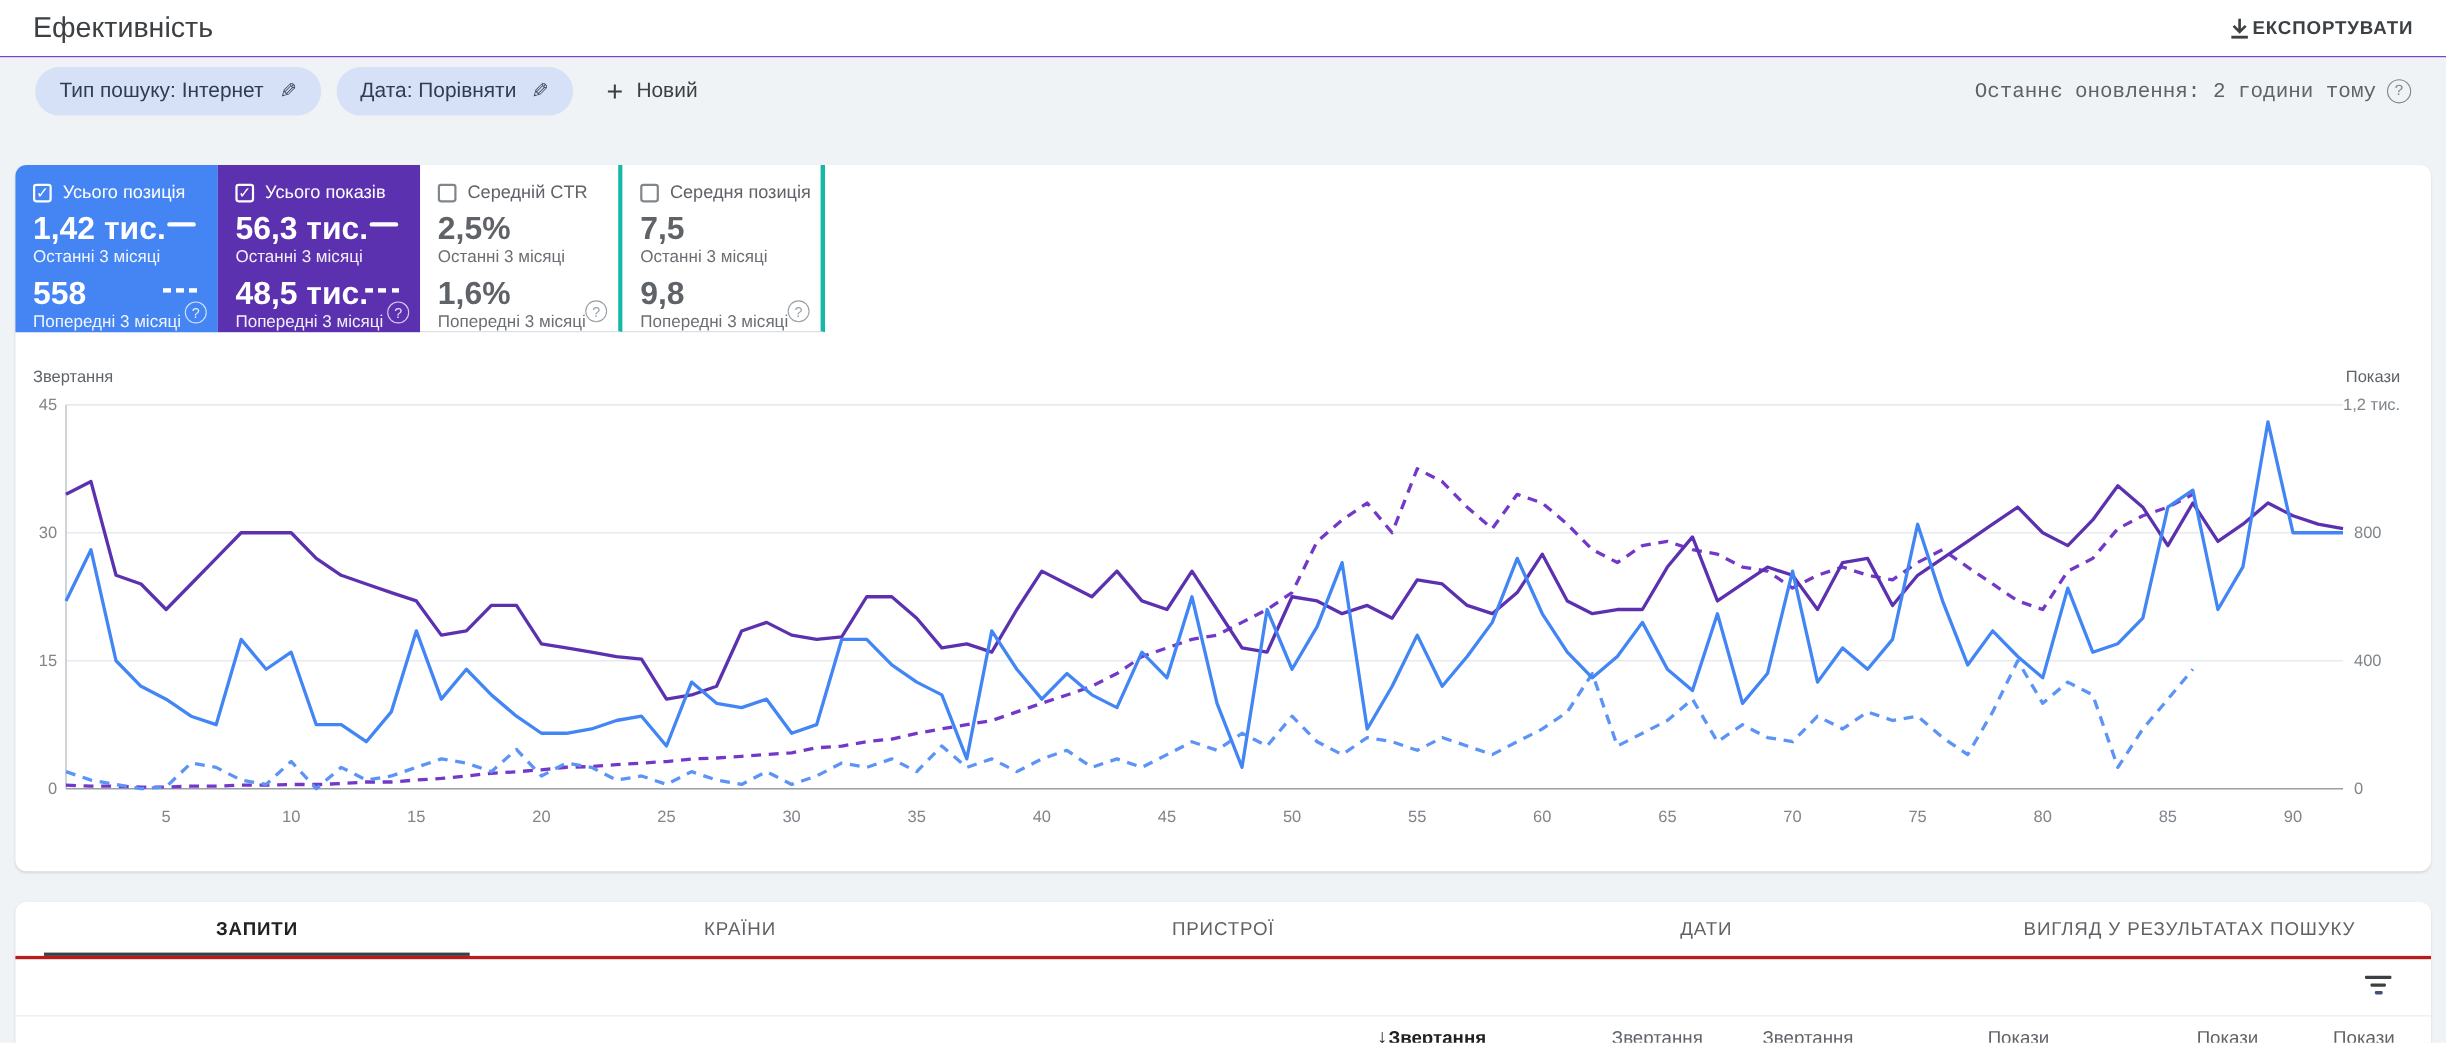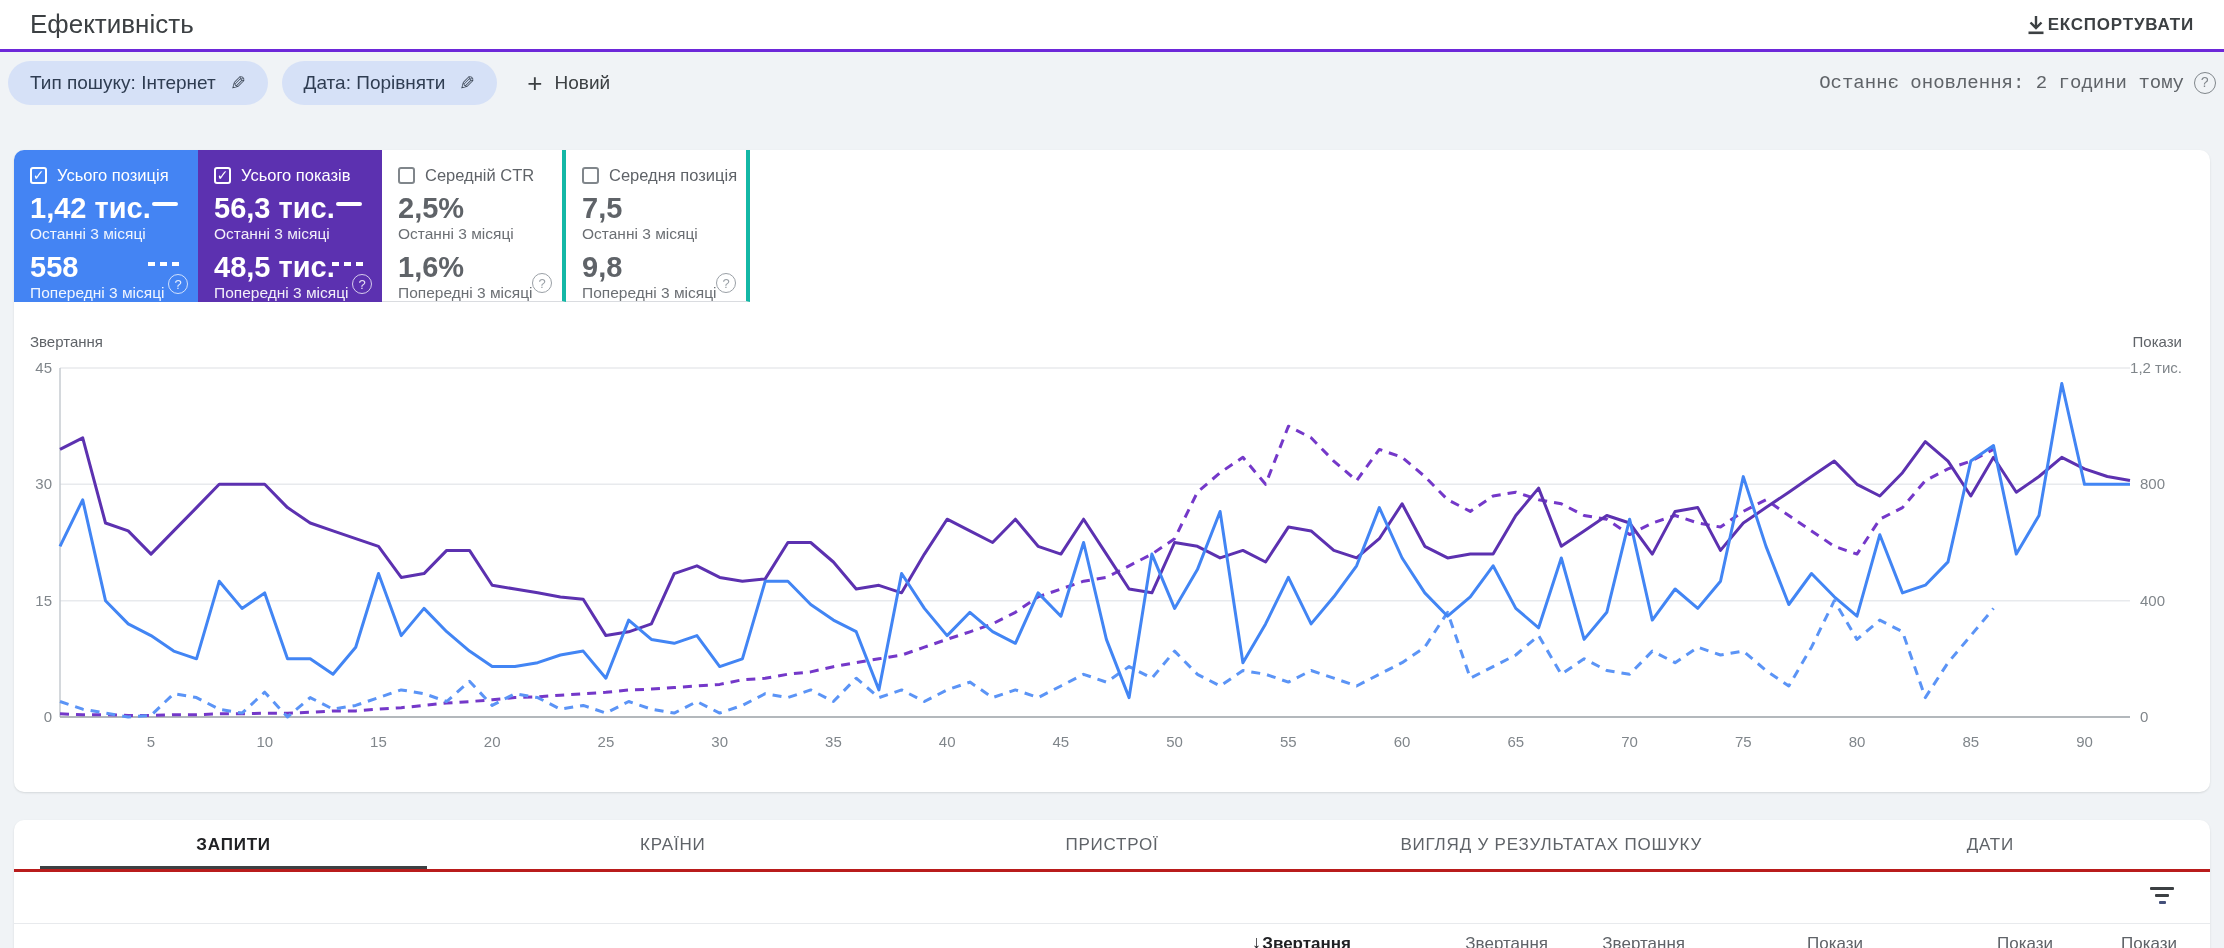--- a/index.html
+++ b/index.html
@@ -1,25 +1,25 @@
 <!DOCTYPE html>
 <html><head>
 <meta charset="utf-8">
 <style>
   * { margin:0; padding:0; box-sizing:border-box; }
   html,body { width:2224px; height:948px; overflow:hidden; }
   body { font-family:"Liberation Sans","DejaVu Sans",sans-serif; background:#f0f3f6; color:#202124; position:relative; }
 
   
-  .topbar { position:absolute; left:0; top:0; width:2224px; height:52px; background:#fff; border-bottom:3px solid #6d28d9; display:flex; align-items:center; justify-content:space-between; padding:0 30px; }
+  .topbar { position:absolute; left:0; top:0; width:2224px; height:52px; background:#fff; border-bottom:1px solid #6d28d9; display:flex; align-items:center; justify-content:space-between; padding:0 30px; }
   .page-title { font-size:26px; font-weight:400; color:#3c4043; }
   .export-btn { display:flex; align-items:center; color:#3c4043; font-size:17px; font-weight:700; letter-spacing:0.8px; cursor:pointer; }
 
   
-  .filterbar { position:absolute; left:0; top:60px; width:2224px; height:46px; display:flex; align-items:center; padding:0 8px; }
+  .filterbar { position:absolute; left:0; top:60px; width:2224px; height:46px; display:flex; align-items:center; padding:0 32px; }
   .chip { display:flex; align-items:center; gap:14px; background:#d6e1f7; border-radius:23px; height:44px; padding:0 22px; margin-right:14px; font-size:19px; color:#2f3d52; cursor:pointer; }
   .pencil { font-size:19px; color:#3f4a5a; transform:scaleX(-1); display:inline-block; }
   .new-btn { display:flex; align-items:center; gap:12px; margin-left:16px; font-size:19px; color:#3c4043; cursor:pointer; }
   .plus { font-size:26px; color:#3c4043; line-height:1; }
   .updated { margin-left:auto; display:flex; align-items:flex-start; gap:10px; font-size:19px; color:#5f6368;font-family:Liberation Mono, monospace; }
   .help-circle { width:22px; height:22px; border:1.5px solid #80868b; border-radius:50%; color:#80868b; font-size:14px; display:flex; align-items:center; justify-content:center; }
 
   
   .card { position:absolute; background:#fff; border-radius:10px; box-shadow:0 1px 2px rgba(60,64,67,.15); }
   .chart-card { left:14px; top:150px; width:2196px; height:642px; }
@@ -194,22 +194,22 @@
         <path d="M46.0,226.4 L68.7,179.8 L91.5,280.7 L114.2,303.9 L137.0,315.6 L159.7,331.1 L182.5,338.8 L205.2,261.3 L228.0,288.4 L250.7,272.9 L273.5,338.8 L296.2,338.8 L319.0,354.3 L341.7,327.2 L364.5,253.5 L387.2,315.6 L410.0,288.4 L432.7,311.7 L455.5,331.1 L478.2,346.6 L500.9,346.6 L523.7,342.7 L546.4,335.0 L569.2,331.1 L591.9,358.2 L614.7,300.1 L637.4,319.4 L660.2,323.3 L682.9,315.6 L705.7,346.6 L728.4,338.8 L751.2,261.3 L773.9,261.3 L796.7,284.5 L819.4,300.1 L842.2,311.7 L864.9,369.9 L887.6,253.5 L910.4,288.4 L933.1,315.6 L955.9,292.3 L978.6,311.7 L1001.4,323.3 L1024.1,272.9 L1046.9,296.2 L1069.6,222.5 L1092.4,319.4 L1115.1,377.6 L1137.9,234.1 L1160.6,288.4 L1183.4,249.6 L1206.1,191.5 L1228.9,342.7 L1251.6,303.9 L1274.4,257.4 L1297.1,303.9 L1319.8,276.8 L1342.6,245.8 L1365.3,187.6 L1388.1,238.0 L1410.8,272.9 L1433.6,296.2 L1456.3,276.8 L1479.1,245.8 L1501.8,288.4 L1524.6,307.8 L1547.3,238.0 L1570.1,319.4 L1592.8,292.3 L1615.6,199.2 L1638.3,300.1 L1661.1,269.0 L1683.8,288.4 L1706.5,261.3 L1729.3,156.6 L1752.0,226.4 L1774.8,284.5 L1797.5,253.5 L1820.3,276.8 L1843.0,296.2 L1865.8,214.7 L1888.5,272.9 L1911.3,265.2 L1934.0,241.9 L1956.8,141.1 L1979.5,125.6 L2002.3,234.1 L2025.0,195.4 L2047.8,63.5 L2070.5,164.3 L2093.3,164.3 L2116.0,164.3" fill="none" stroke="#4285f4" stroke-width="3" stroke-linejoin="round"></path>
       </svg>
   </div>
 </div>
 
 <div class="card table-card">
   <div class="tabs" id="tabs">
       <div class="tab active">ЗАПИТИ</div>
       <div class="tab">КРАЇНИ</div>
       <div class="tab">ПРИСТРОЇ</div>
+      <div class="tab">ДАТИ</div>
       <div class="tab">ВИГЛЯД У РЕЗУЛЬТАТАХ ПОШУКУ</div>
-      <div class="tab">ДАТИ</div>
     </div>
   <div class="filter-row">
     <span class="filter-icon">
       <i class="fi-1"></i>
         <i class="fi-2"></i>
         <i class="fi-3"></i>
     </span>
   </div>
   <div class="thead" id="thead">
     <span class="sort-arrow">↓</span>

